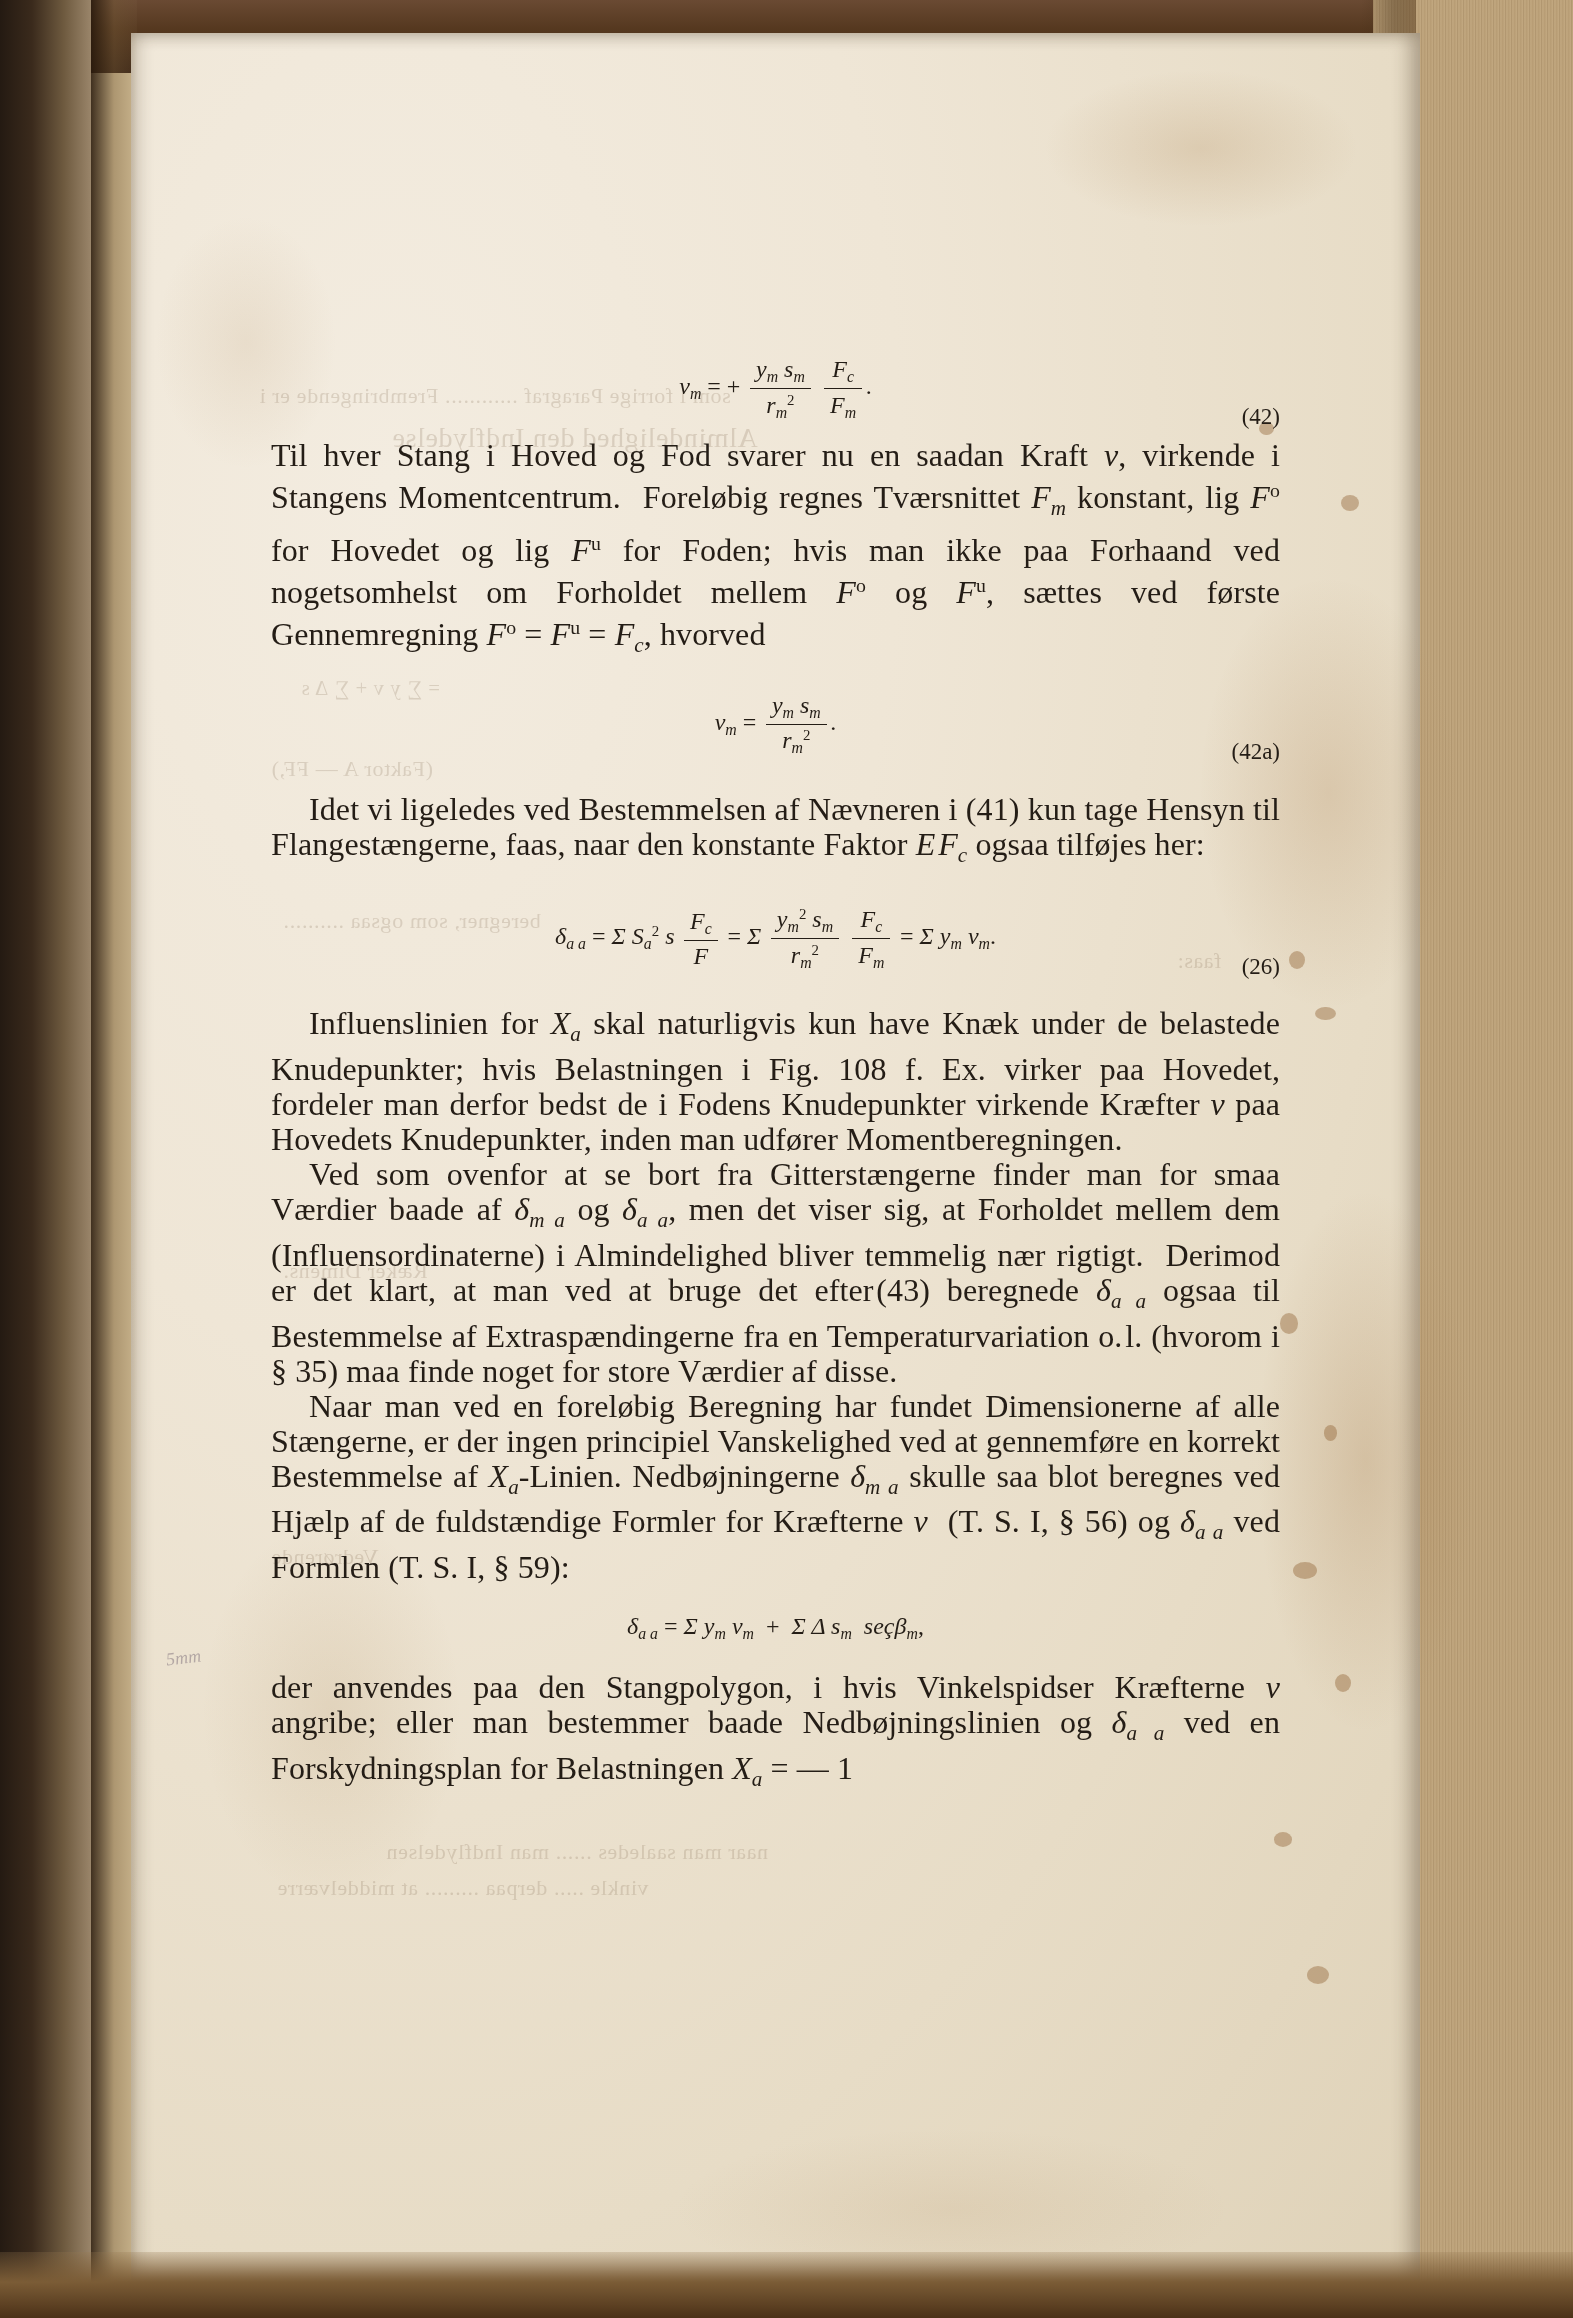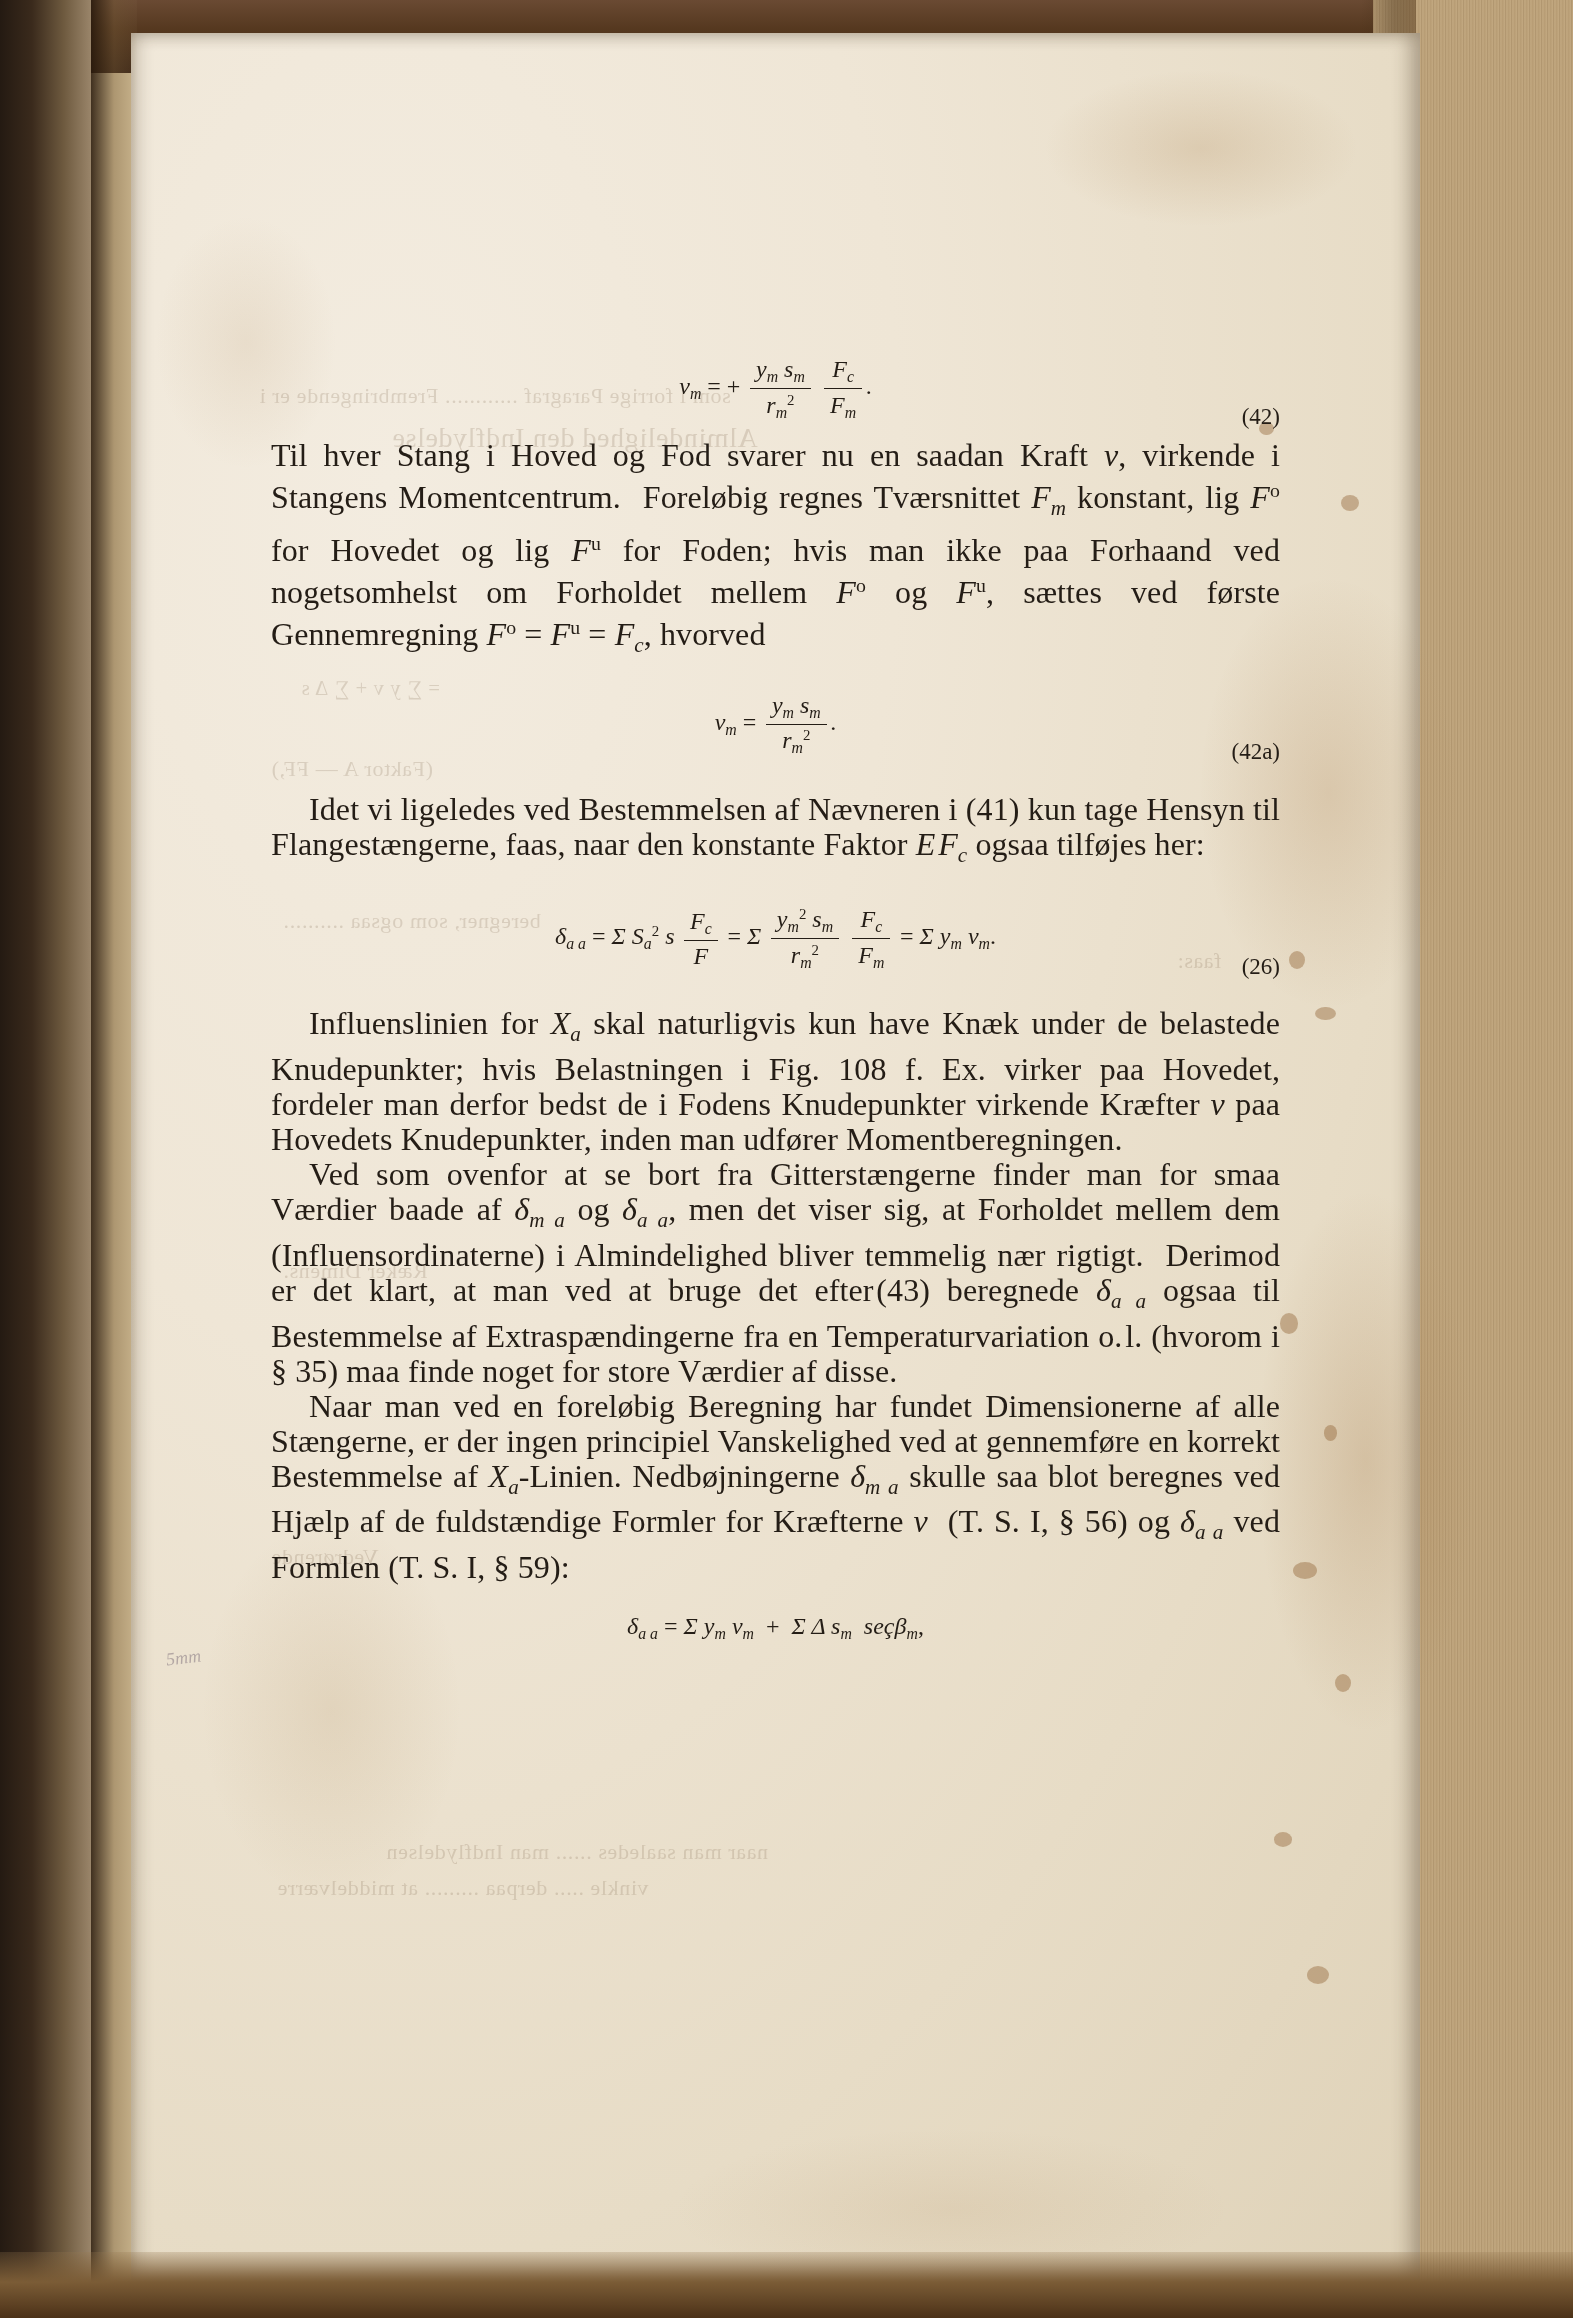--- a/index.html
+++ b/index.html
@@ -334,20 +334,25 @@
         fuldstændige Formler for Kræfterne <span class="it">v</span> &nbsp;(T.&nbsp;S.&nbsp;I, § 56) og
         <span class="it">δ</span><span class="sub">a a</span> ved Formlen (T.&nbsp;S.&nbsp;I, § 59):
       </p>
 
       <div class="eq" style="margin-top:28px;">
         <span class="it">δ</span><span class="sub">a a</span> = <span class="it">Σ y</span><span class="sub">m</span>
         <span class="it">v</span><span class="sub">m</span> &nbsp;+&nbsp; <span class="it">Σ Δ s</span><span class="sub">m</span>
         <span class="it">&nbsp;seçβ</span><span class="sub">m</span>,
       </div>
 
+      <p class="para" style="margin-top:27px;">
+        der anvendes paa den Stangpolygon, i hvis Vinkelspidser Kræfterne <span class="it">v</span> angribe;
+        eller man bestemmer baade Nedbøjningslinien og <span class="it">δ</span><span class="sub">a a</span>
+        ved en Forskydningsplan for Belastningen <span class="it">X</span><span class="sub">a</span> = — 1
+      </p>
 
     </div>
 
     <div class="scribble">5mm</div>
 
   </div>
 </div>
 
 
 </body></html>

